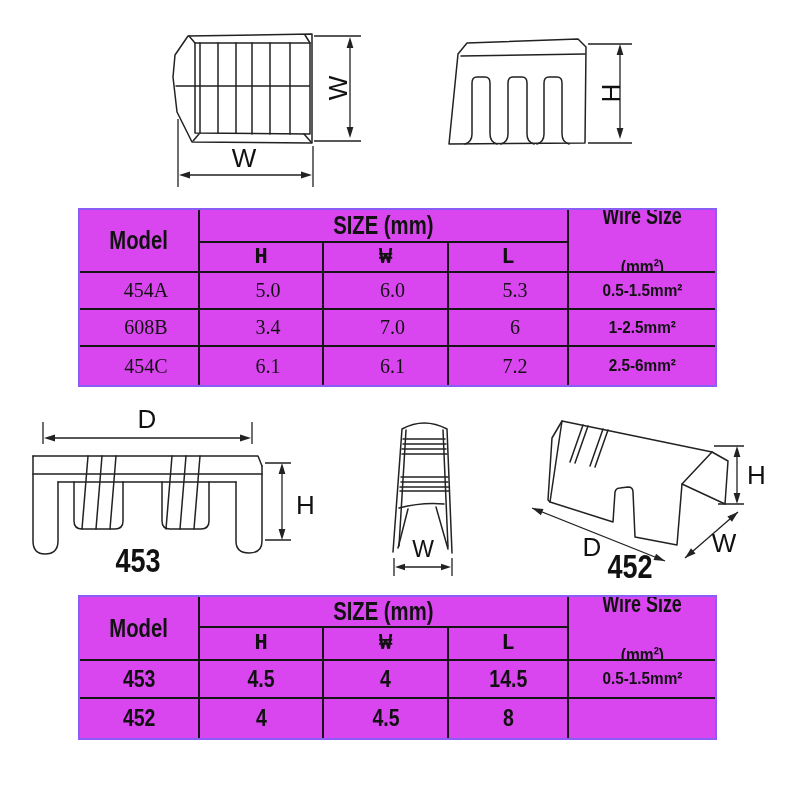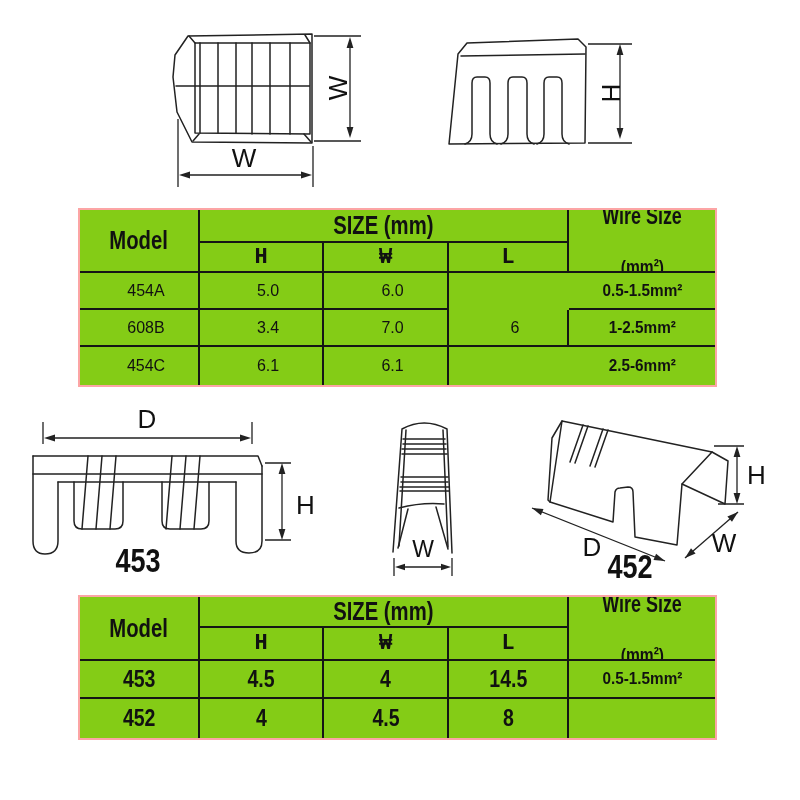--- a/index.html
+++ b/index.html
@@ -6,33 +6,33 @@
   #canvas{position:relative;width:800px;height:800px;background:#ffffff;overflow:hidden;
           font-family:"Liberation Sans",sans-serif;color:#111;}
   svg{position:absolute;overflow:visible;}
   svg .ln{stroke:#222;stroke-width:1.5;fill:none;stroke-linejoin:round;stroke-linecap:round;}
   svg .dim{stroke:#222;stroke-width:1.3;fill:none;}
   svg .ah{fill:#222;stroke:none;}
   svg text{fill:#111;font-family:"Liberation Sans",sans-serif;}
   .dimlbl{font-size:26px;}
   .cap{font-size:33px;font-weight:bold;}
 
-  .dim-table{position:absolute;display:grid;background:#84cc16;border:2px solid #fca5a5;
+  .dim-table{position:absolute;display:grid;background:#d946ef;border:2px solid #8b5cf6;
              grid-template-columns:120px 124px 125px 120px 146px;box-sizing:border-box;}
   .cell{border-right:2px solid #151515;border-bottom:2px solid #151515;
         display:flex;flex-direction:column;align-items:center;justify-content:center;
         overflow:hidden;}
   .cell.lc{border-right:none;gap:28px;}
   .cell.lr{border-bottom:none;}
   .cond{font-family:"Liberation Sans",sans-serif;font-weight:bold;font-size:26px;
         transform:scaleX(0.78);white-space:nowrap;}
   .cond2{font-family:"Liberation Sans",sans-serif;font-weight:bold;font-size:19px;
         transform:scaleX(0.82);white-space:nowrap;margin-top:-2px;}
   .sub{font-family:"Liberation Mono",monospace;font-weight:bold;font-size:22px;}
-  .mono{font-family:Liberation Sans, sans-serif;font-size:16px;padding-left:14px;}
+  .mono{font-family:Liberation Serif, serif;font-size:20px;padding-left:14px;}
   .bnum{font-family:"Liberation Sans",sans-serif;font-weight:bold;font-size:23px;
         transform:scaleX(0.85);white-space:nowrap;}
   .wirev{font-family:"Liberation Sans",sans-serif;font-weight:bold;font-size:17px;
         transform:scaleX(0.9);white-space:nowrap;}
 </style>
 </head>
 <body>
 
 <div id="canvas">
 
@@ -126,35 +126,37 @@
       <span class="cond" style="font-size:23px;">Wire Size</span>
       <span class="cond2">(mm²)</span>
     </div>
     <div class="cell sub" style="grid-row:2;grid-column:2">H</div>
     <div class="cell sub" style="grid-row:2;grid-column:3">₩</div>
     <div class="cell sub" style="grid-row:2;grid-column:4">L</div>
 
     <div class="cell mono" style="grid-row:3;grid-column:1">454A</div>
     <div class="cell mono" style="grid-row:3;grid-column:2">5.0</div>
     <div class="cell mono" style="grid-row:3;grid-column:3">6.0</div>
+    <div class="cell mono" style="grid-row:3;grid-column:4">5.3</div>
     <div class="cell lc" style="grid-row:3;grid-column:5">
         <span class="wirev">0.5-1.5mm²</span>
       </div>
 
     <div class="cell mono" style="grid-row:4;grid-column:1">608B</div>
     <div class="cell mono" style="grid-row:4;grid-column:2">3.4</div>
     <div class="cell mono" style="grid-row:4;grid-column:3">7.0</div>
     <div class="cell mono" style="grid-row:4;grid-column:4">6</div>
     <div class="cell lc" style="grid-row:4;grid-column:5">
         <span class="wirev">1-2.5mm²</span>
       </div>
 
     <div class="cell mono lr" style="grid-row:5;grid-column:1">454C</div>
     <div class="cell mono lr" style="grid-row:5;grid-column:2">6.1</div>
     <div class="cell mono lr" style="grid-row:5;grid-column:3">6.1</div>
+    <div class="cell mono lr" style="grid-row:5;grid-column:4">7.2</div>
     <div class="cell lc lr" style="grid-row:5;grid-column:5">
         <span class="wirev">2.5-6mm²</span>
       </div>
   </div>
 
   <div class="dim-table" style="left:78px;top:595px;width:639px;height:145px;grid-template-rows:31px 33px 38px 39px;">
     <div class="cell" style="grid-row:1/3;grid-column:1">
         <span class="cond">Model</span>
       </div>
     <div class="cell" style="grid-row:1;grid-column:2/5">

